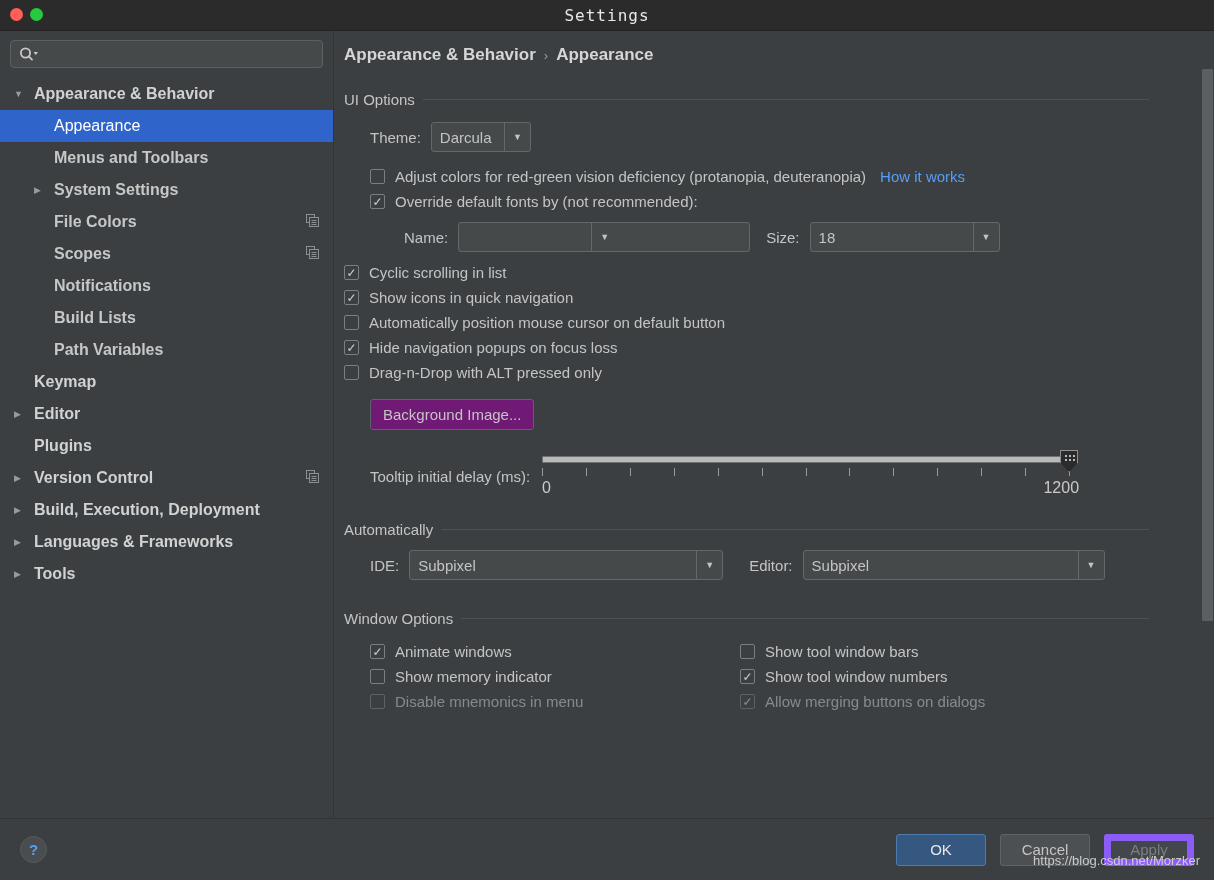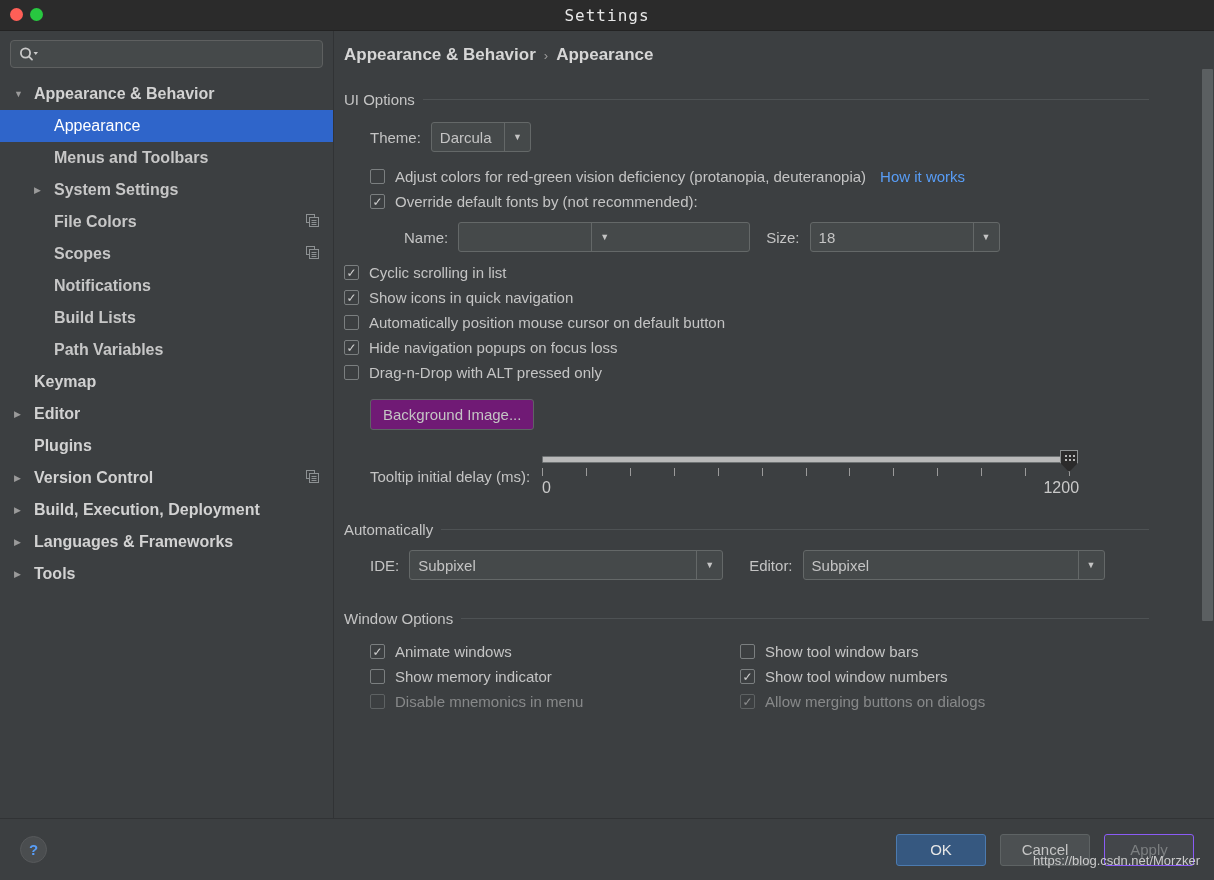--- a/index.html
+++ b/index.html
@@ -211,21 +211,21 @@
   .footer-spacer{ flex:1; }
   .fbtn{
     height:32px; min-width:90px;
     margin-right:14px;
     border-radius:3px;
     display:flex; align-items:center; justify-content:center;
     font-size:15px;
   }
   .fbtn.ok{ background:#365880; border:1px solid #4c7bb0; color:#e6e6e6; }
   .fbtn.cancel{ background:#4c5052; border:1px solid #5e6364; color:#c4c4c4; }
-  .fbtn.apply{ background:#43464a; border:1px solid #8b5cf6; color:#7c7f81; margin-right:20px; }
+  .fbtn.apply{ background:#43464a; border:7px solid #8b5cf6; color:#7c7f81; margin-right:20px; }
 
   .watermark{
     position:absolute; right:14px; bottom:12px;
     font-size:13px; color:#d6d6d6; opacity:.92;
     white-space:nowrap;
   }
 </style>
 </head>
 <body>
 

